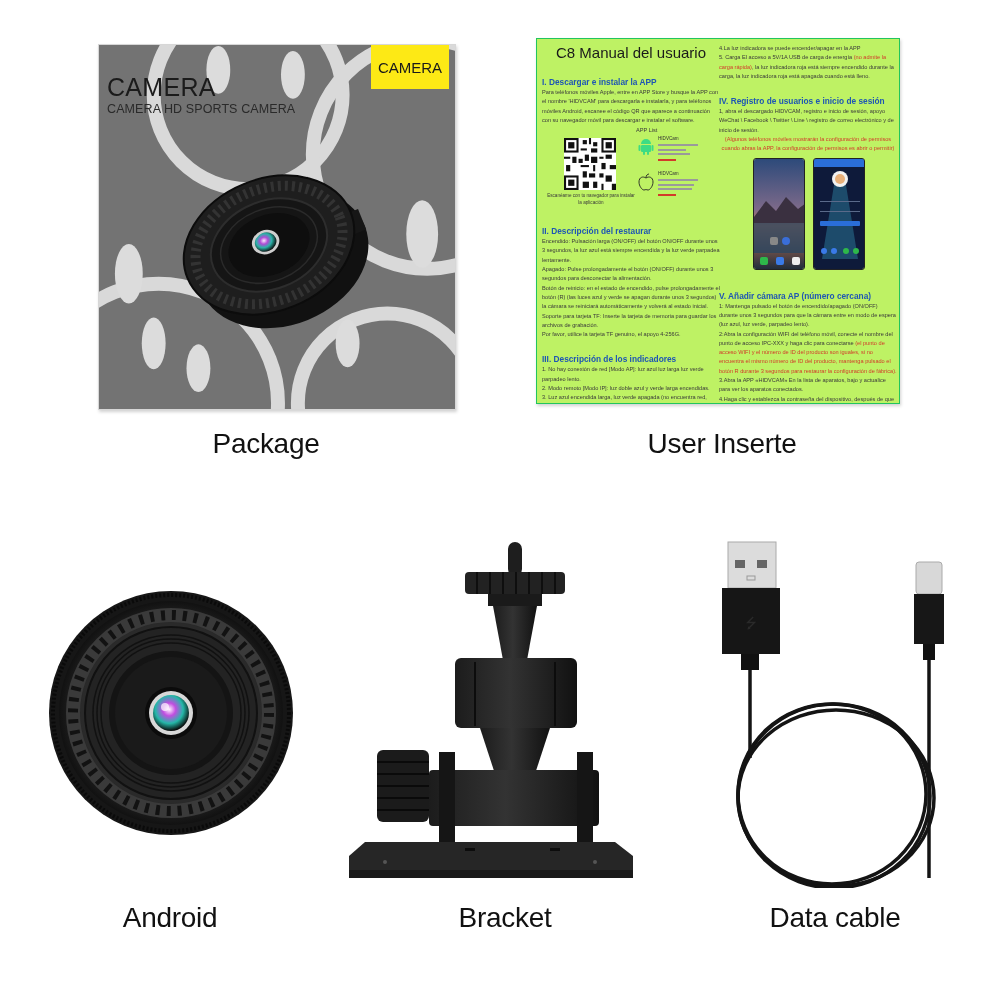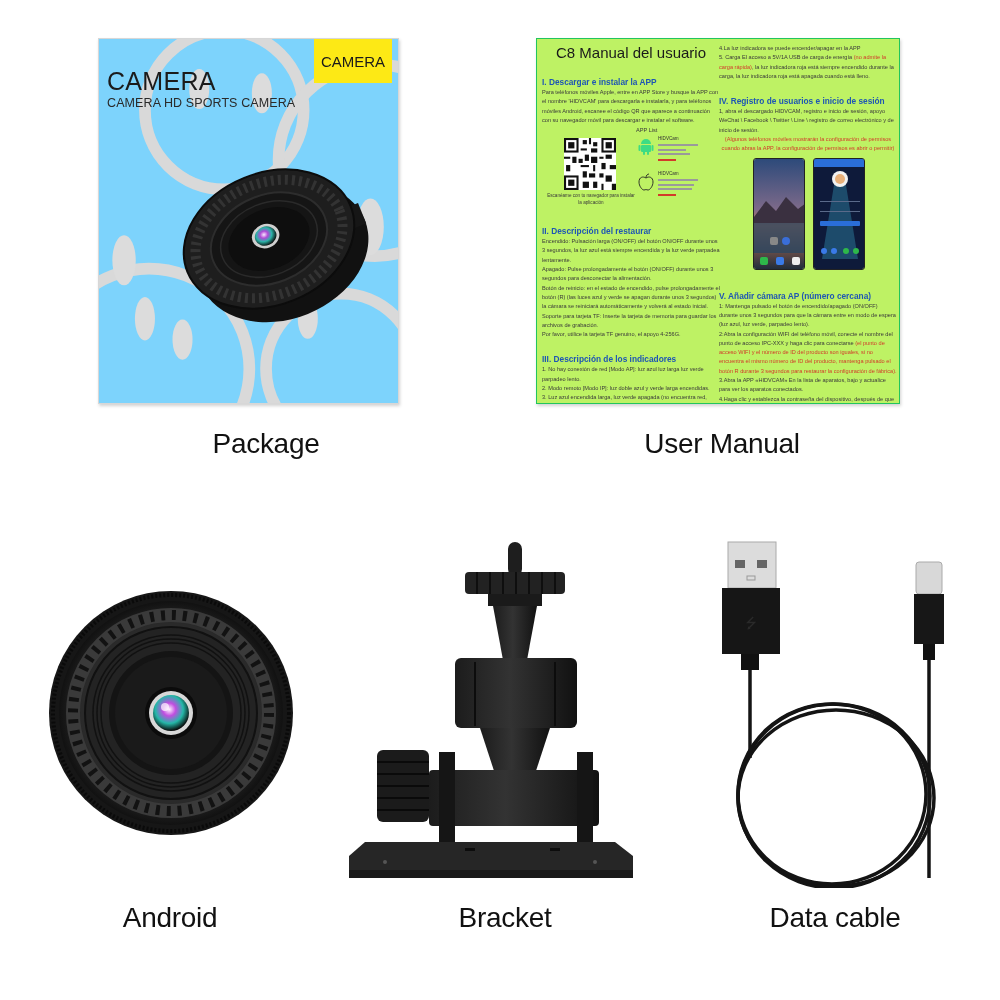--- a/index.html
+++ b/index.html
@@ -3,21 +3,21 @@
   <meta charset="utf-8">
   <style>
     * { box-sizing: border-box; margin: 0; padding: 0; }
     html, body { width: 1000px; height: 1000px; background: #ffffff; overflow: hidden; }
     body { position: relative; font-family: "Liberation Sans", sans-serif; color: #111; }
 
     .abs { position: absolute; }
     .label { position: absolute; font-family: "Liberation Sans", sans-serif; font-size: 28px; color: #111; text-align: center; white-space: nowrap; letter-spacing: -0.3px; }
 
     
-    #package { left: 98px; top: 38px; width: 301px; height: 366px; background: #7dd3fc; border: 1px solid #d7d7d7; box-shadow: 1px 2px 3px rgba(0,0,0,0.18); overflow: hidden; }
+    #package { left: 98px; top: 44px; width: 358px; height: 366px; background: #737373; border: 1px solid #d7d7d7; box-shadow: 1px 2px 3px rgba(0,0,0,0.18); overflow: hidden; }
     #package .bg-art { position: absolute; left: 0; top: 0; width: 100%; height: 100%; }
     #package .badge { position: absolute; right: 6px; top: 0; width: 78px; height: 44px; background: #fde915; display: flex; align-items: center; justify-content: center; font-size: 15px; color: #1a1a1a; font-weight: 400; }
     #package .title { position: absolute; left: 8px; top: 28px; font-size: 25px; color: #1b1b1b; letter-spacing: 0.3px; }
     #package .subtitle { position: absolute; left: 8px; top: 57px; font-size: 12.5px; color: #2a2a2a; letter-spacing: 0.1px; }
     #package .cam { position: absolute; left: 70px; top: 100px; width: 200px; height: 200px; }
 
     
     #manual { left: 536px; top: 38px; width: 364px; height: 366px; background: #bef264; border: 1px solid #22c55e; box-shadow: 1px 2px 3px rgba(0,0,0,0.18); overflow: hidden; font-size: 5.6px; line-height: 9.3px; color: #3a3a3a; }
     #manual .col { position: absolute; top: 0; }
     #manual .col-left { left: 5px; width: 178px; }
@@ -226,21 +226,21 @@
         </svg>
       </div>
     </div>
     <div class="m-h">V. Añadir cámara AP (número cercana)</div>
     <p class="m-p">1: Mantenga pulsado el botón de encendido/apagado (ON/OFF) durante unos 3 segundos para que la cámara entre en modo de espera (luz azul, luz verde, parpadeo lento).</p>
     <p class="m-p"><span>2:Abra la configuración WIFI del teléfono móvil, conecte el nombre del punto de acceso IPC-XXX y haga clic para conectarse </span><span class="red">(el punto de acceso WIFI y el número de ID del producto son iguales, si no encuentra el mismo número de ID del producto, mantenga pulsado el botón R durante 3 segundos para restaurar la configuración de fábrica).</span></p>
     <p class="m-p">3.Abra la APP «HIDVCAM» En la lista de aparatos, bajo y actualice para ver los aparatos conectados.</p>
     <p class="m-p">4.Haga clic y establezca la contraseña del dispositivo, después de que la contraseña se establezca correctamente, haga clic en OK para ver.</p>
   </div>
 </div>
-<div class="label" style="left:612px; top:428px; width:220px;">User Manual</div>
+<div class="label" style="left:612px; top:428px; width:220px;">User Inserte</div>
 
 <svg id="machine" class="abs" viewBox="0 0 250 250">
   <defs>
     <radialGradient id="lensg2" cx="45%" cy="40%" r="60%">
       <stop offset="0%" stop-color="#fff2ff"></stop>
       <stop offset="30%" stop-color="#c04ee0"></stop>
       <stop offset="65%" stop-color="#24b8a8"></stop>
       <stop offset="100%" stop-color="#080808"></stop>
     </radialGradient>
     <radialGradient id="bodyg" cx="50%" cy="50%" r="50%">

